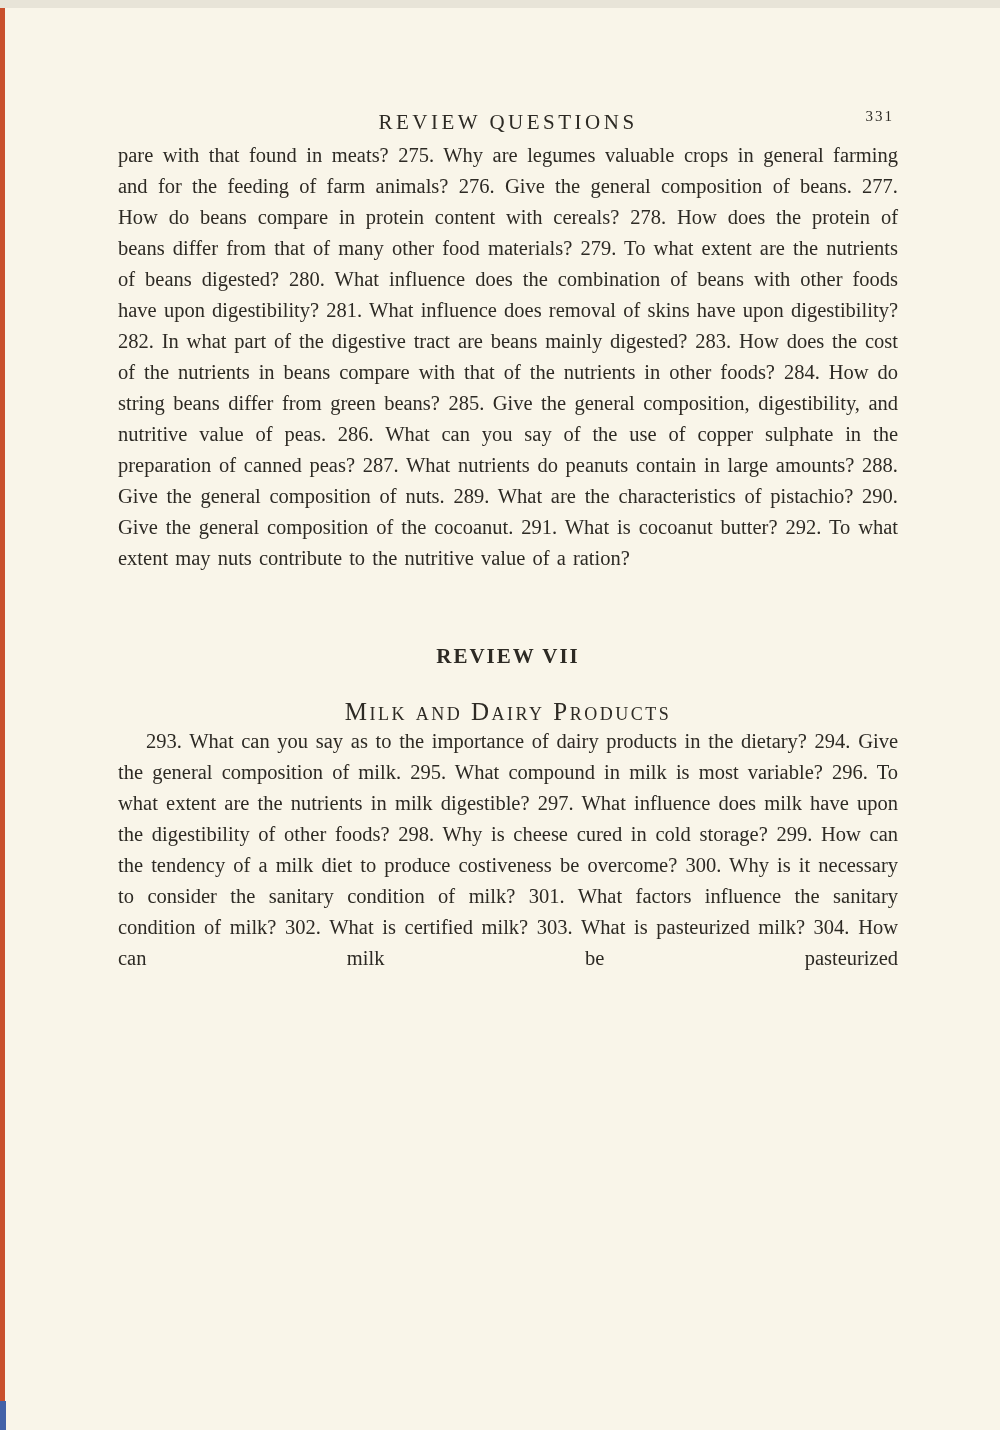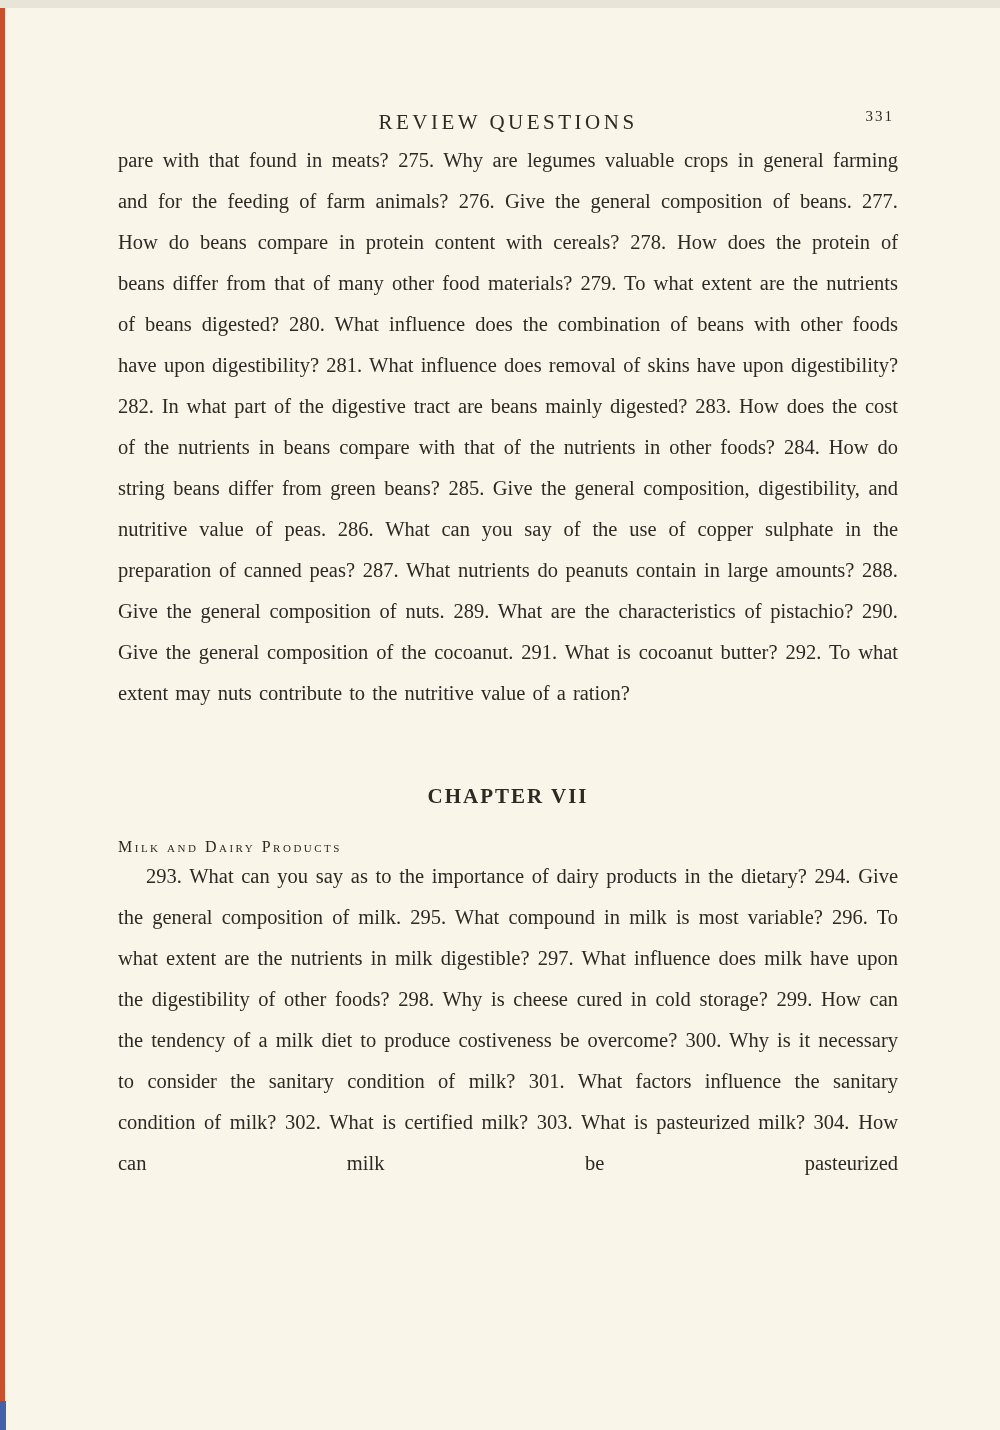--- a/index.html
+++ b/index.html
@@ -44,36 +44,36 @@
   .page-num {
     position: absolute;
     right: 4px;
     top: -2px;
     font-size: 15px;
     letter-spacing: 2px;
   }
   p.body {
     margin: 0;
     font-size: 20.5px;
-    line-height: 41px;
+    line-height: 31px;
     text-align: justify;
     word-spacing: 2px;
   }
   .para-1 { margin-top: 38px; }
   .chapter-heading {
     margin: 70px 0 0 0;
     text-align: center;
     font-size: 21px;
     font-weight: bold;
     letter-spacing: 2px;
   }
   .chapter-title {
     margin: 29px 0 0 0;
-    text-align: left;
-    font-size: 16px;
+    text-align: center;
+    font-size: 25px;
     font-weight: normal;
     font-variant: small-caps;
     letter-spacing: 2.5px;
     font-family: Liberation Serif, serif;
   }
   .para-2 {
     margin-top: 27px;
     text-indent: 28px;
     text-align-last: justify;
   }
@@ -88,20 +88,20 @@
 
   <div class="content">
 
     <div class="running-head">
       <span class="head-title">REVIEW QUESTIONS</span>
       <span class="page-num">331</span>
     </div>
 
     <p class="body para-1">pare with that found in meats? 275. Why are legumes valuable crops in general farming and for the feeding of farm animals? 276. Give the general composition of beans. 277. How do beans compare in protein content with cereals? 278. How does the protein of beans differ from that of many other food materials? 279. To what extent are the nutrients of beans digested? 280. What influence does the combination of beans with other foods have upon digestibility? 281. What influence does removal of skins have upon digestibility? 282. In what part of the digestive tract are beans mainly digested? 283. How does the cost of the nutrients in beans compare with that of the nutrients in other foods? 284. How do string beans differ from green beans? 285. Give the general composition, digestibility, and nutritive value of peas. 286. What can you say of the use of copper sulphate in the preparation of canned peas? 287. What nutrients do peanuts contain in large amounts? 288. Give the general composition of nuts. 289. What are the characteristics of pistachio? 290. Give the general composition of the cocoanut. 291. What is cocoanut butter? 292. To what extent may nuts contribute to the nutritive value of a ration?</p>
 
-    <h2 class="chapter-heading">CHAPTER VII</h2>
+    <h2 class="chapter-heading">REVIEW VII</h2>
 
     <h3 class="chapter-title">Milk and Dairy Products</h3>
 
     <p class="body para-2">293. What can you say as to the importance of dairy products in the dietary? 294. Give the general composition of milk. 295. What compound in milk is most variable? 296. To what extent are the nutrients in milk digestible? 297. What influence does milk have upon the digestibility of other foods? 298. Why is cheese cured in cold storage? 299. How can the tendency of a milk diet to produce costiveness be overcome? 300. Why is it necessary to consider the sanitary condition of milk? 301. What factors influence the sanitary condition of milk? 302. What is certified milk? 303. What is pasteurized milk? 304. How can milk be pasteurized</p>
 
   </div>
 </div>
 
 </body></html>

